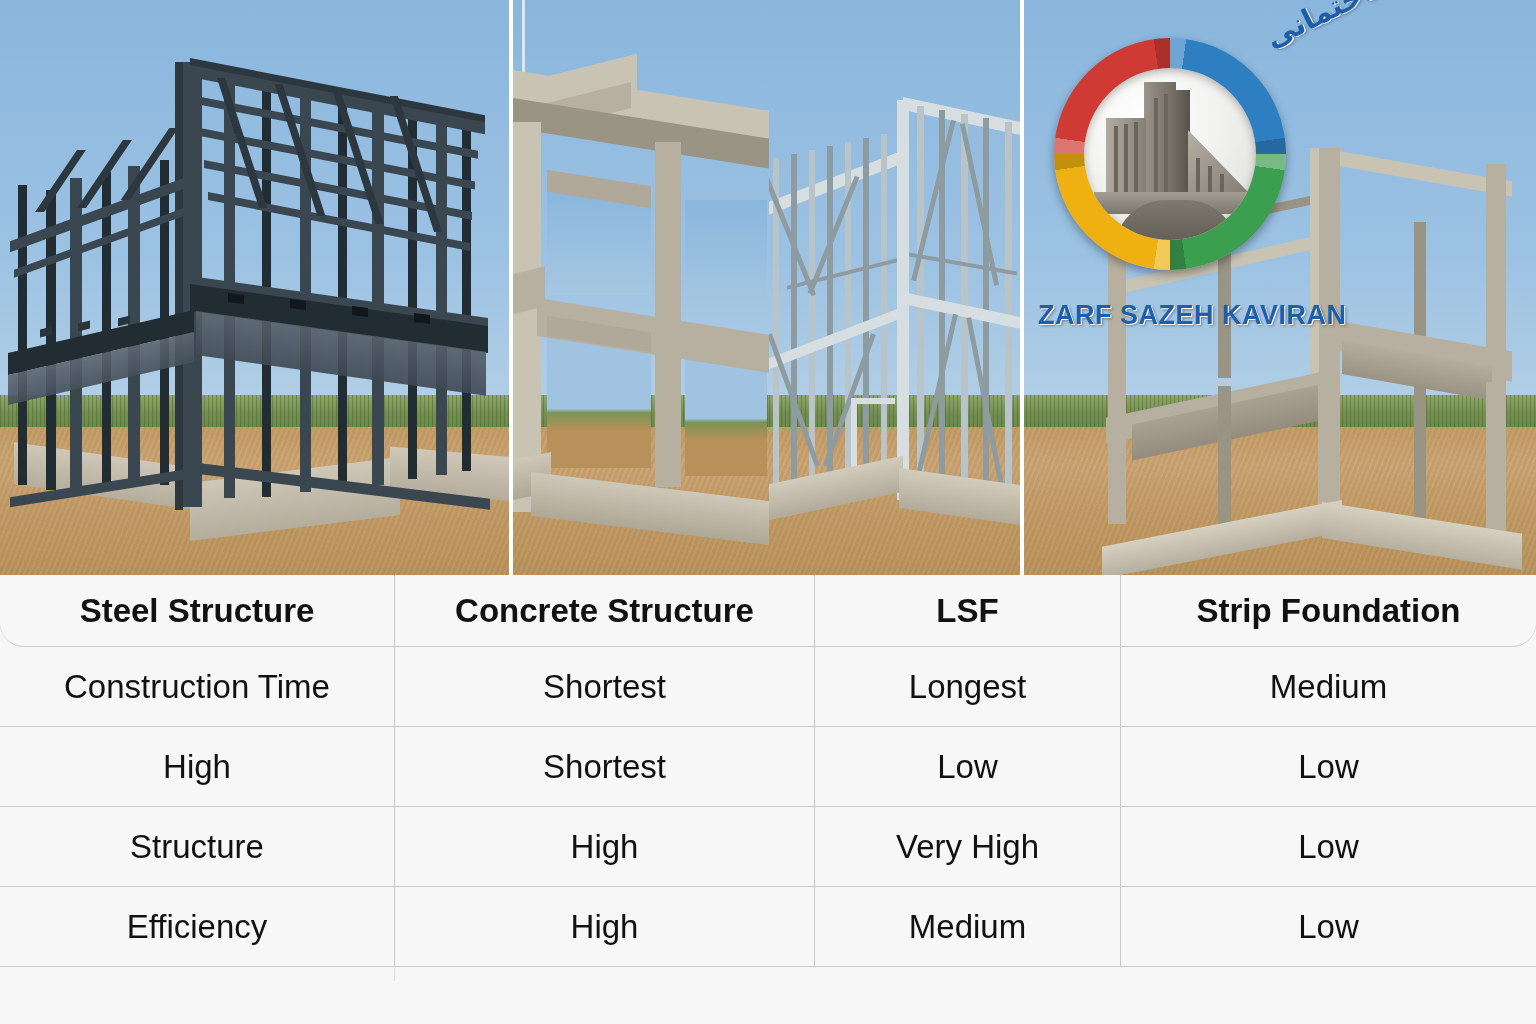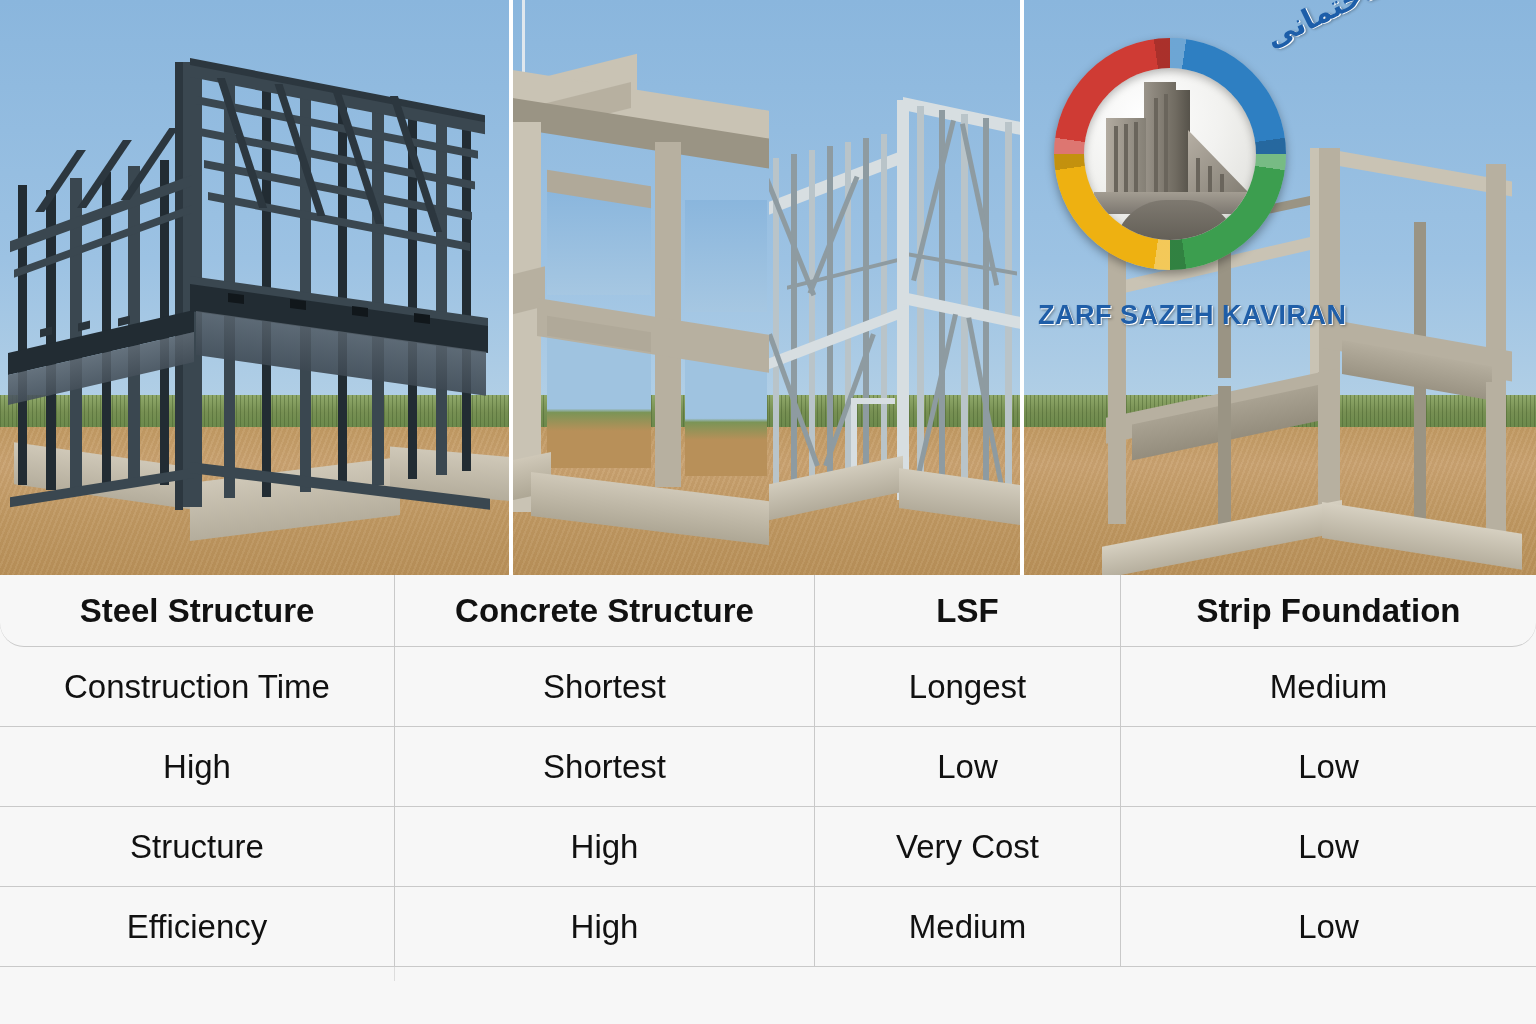--- a/index.html
+++ b/index.html
@@ -366,21 +366,21 @@
     <div class="trow body">
       <div class="tcell c1">High</div>
       <div class="tcell c2">Shortest</div>
       <div class="tcell c3">Low</div>
       <div class="tcell c4">Low</div>
     </div>
 
     <div class="trow body">
       <div class="tcell c1">Structure</div>
       <div class="tcell c2">High</div>
-      <div class="tcell c3">Very Cost</div>
+      <div class="tcell c3">Very High</div>
       <div class="tcell c4">Low</div>
     </div>
 
     <div class="trow body">
       <div class="tcell c1">Efficiency</div>
       <div class="tcell c2">High</div>
       <div class="tcell c3">Medium</div>
       <div class="tcell c4">Low</div>
     </div>
 

